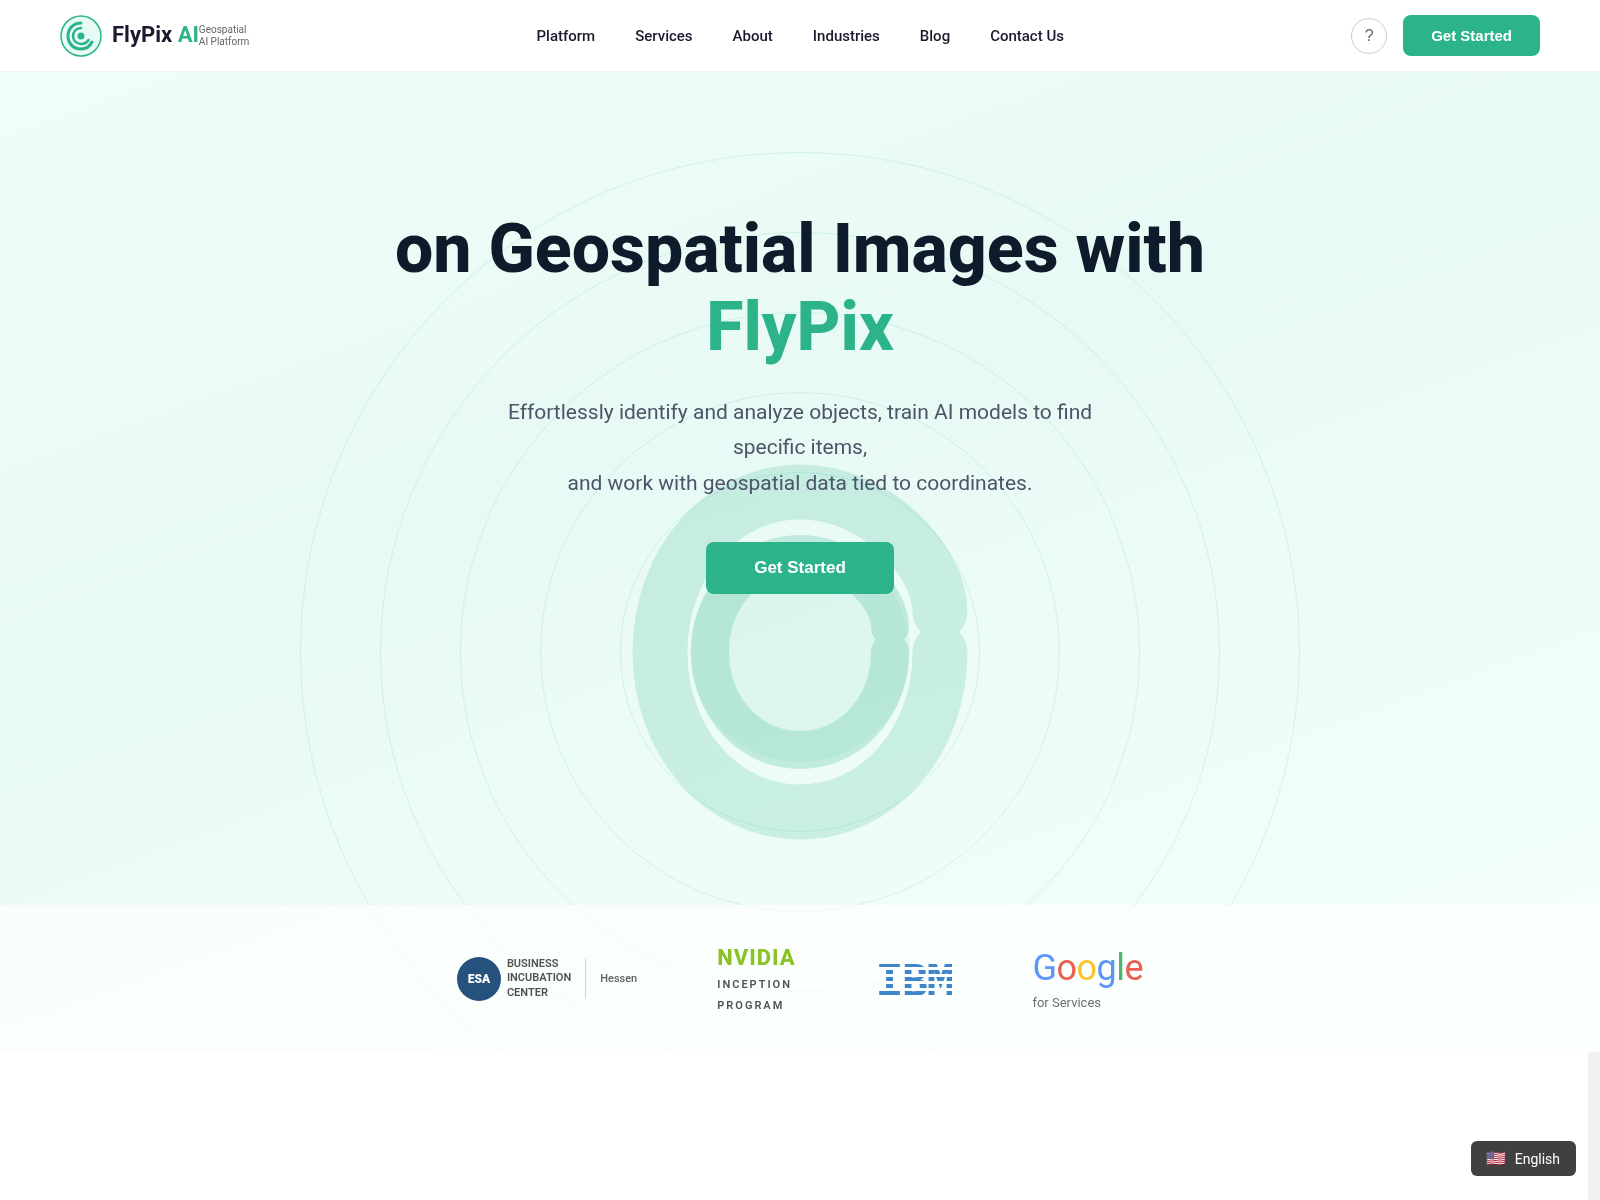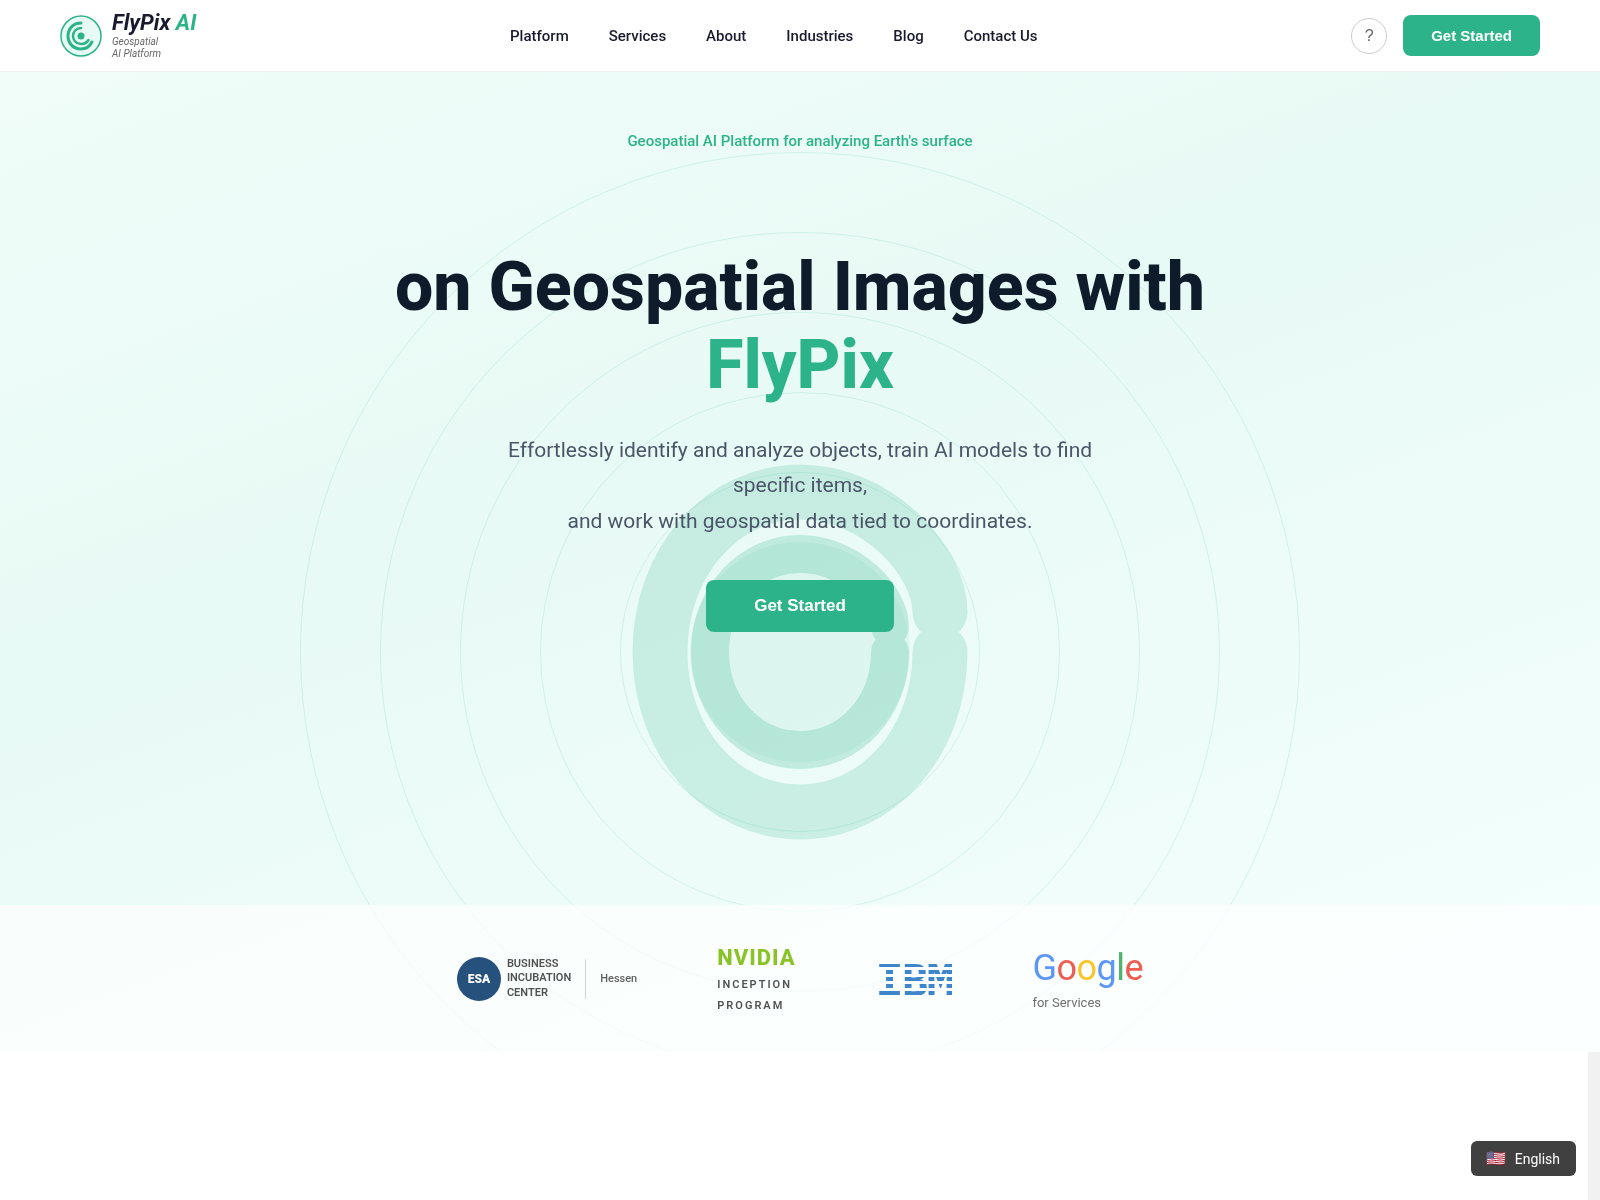--- a/index.html
+++ b/index.html
@@ -27,22 +27,21 @@
       display: flex;
       align-items: center;
       gap: 10px;
     }
     .logo-icon {
       width: 42px;
       height: 42px;
     }
     .logo-text-group {
       display: flex;
-      flex-direction: column;
-      font-style: italic;
+      flex-direction: row;
     }
     .logo-main {
       font-size: 22px;
       font-weight: 700;
       color: #1a1a2e;
       line-height: 1.1;
     }
     .logo-main span {
       color: #2db38a;
     }
@@ -388,21 +387,20 @@
 
     <svg style="position:absolute;top:50%;left:50%;transform:translate(-50%,-50%);width:480px;height:480px;opacity:0.18;" viewBox="0 0 480 480">
       <path d="M380 240 C380 330, 318 400, 240 400 C162 400, 100 330, 100 240 C100 150, 162 80, 240 80 C318 80, 380 150, 380 200" stroke="#2db38a" stroke-width="55" fill="none" stroke-linecap="round"></path>
     </svg>
     <svg style="position:absolute;top:50%;left:50%;transform:translate(-50%,-50%);width:300px;height:300px;opacity:0.22;" viewBox="0 0 300 300">
       <path d="M240 150 C240 205, 200 248, 150 248 C100 248, 60 205, 60 150 C60 95, 100 52, 150 52 C200 52, 240 95, 240 125" stroke="#2db38a" stroke-width="38" fill="none" stroke-linecap="round"></path>
     </svg>
   </div>
 
   <div class="hero-content">
-    <p class="hero-tagline">Geospatial AI Platform for analyzing Earth's surface</p>
     <h1 class="hero-title">
       <br>
       <span>on Geospatial Images with</span>
       <span class="accent">FlyPix</span>
     </h1>
     <p class="hero-description">Effortlessly identify and analyze objects, train AI models to find specific items,<br>and work with geospatial data tied to coordinates.</p>
     <button class="hero-cta">Get Started</button>
   </div>
 
   <div class="partners">

